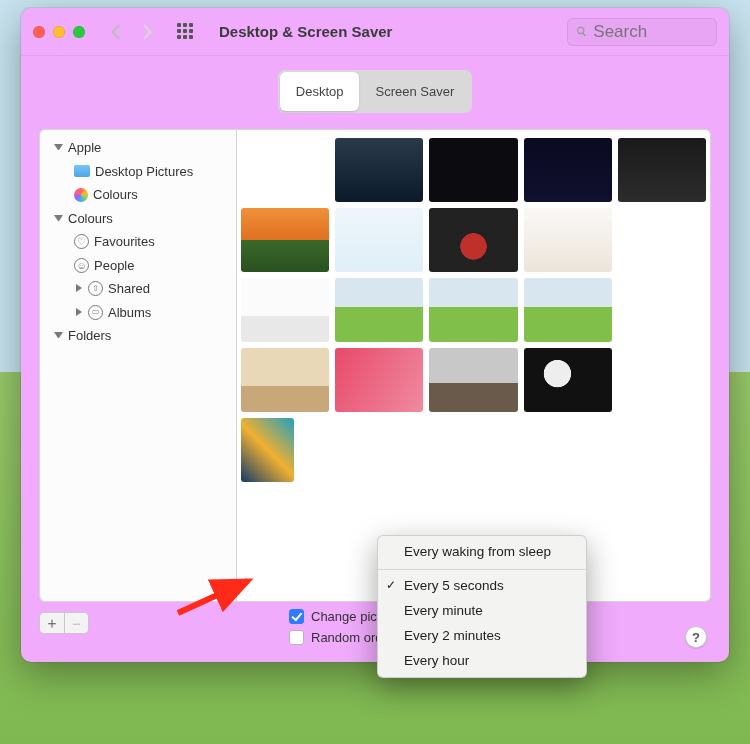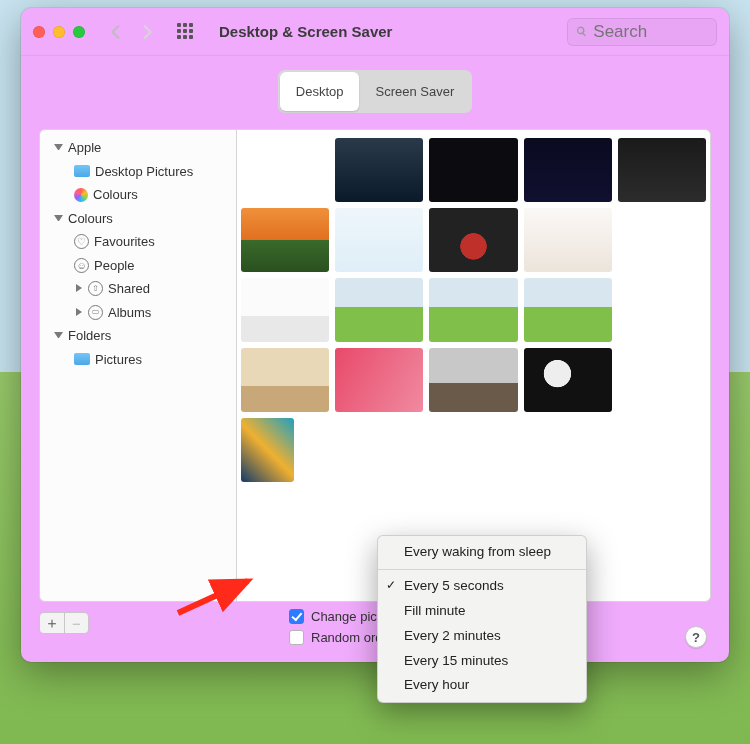--- a/index.html
+++ b/index.html
@@ -233,24 +233,20 @@
       </div>
       <div class="tree-row lvl2">
         <span class="disclosure closed"></span>
         <span class="folder-gray" style="font-size:8px">▭</span>
         <span>Albums</span>
       </div>
 
       <div class="tree-row lvl1">
         <span class="disclosure open"></span>
         <span>Folders</span>
-      </div>
-      <div class="tree-row lvl2">
-        <span class="folder-ico folder-blue"></span>
-        <span>Pictures</span>
       </div>
     </div>
 
     <div class="gallery">
       <div class="grid">
         <div style="grid-column:2" class="thumb t1"></div>
         <div class="thumb t2"></div>
         <div class="thumb t3"></div>
         <div class="thumb t4"></div>
         <div class="thumb t5"></div>
@@ -290,23 +286,22 @@
     </div>
     <div class="help">?</div>
   </div>
 
 </div>
 
 <div class="menu" id="interval-menu">
     <div class="menu-item">Every waking from sleep</div>
     <div class="menu-sep"></div>
     <div class="menu-item check">Every 5 seconds</div>
-    <div class="menu-item">Fill minute</div>
+    <div class="menu-item">Every minute</div>
     <div class="menu-item">Every 2 minutes</div>
-    <div class="menu-item">Every 15 minutes</div>
     <div class="menu-item">Every hour</div>
   </div>
 
 <svg class="arrow-annot" width="100" height="50">
   <defs>
       <marker id="ah" markerWidth="8" markerHeight="8" refX="6" refY="3" orient="auto">
         <path d="M0,0 L7,3 L0,6 Z" fill="#ff2a1a"></path>
       </marker>
     </defs>
   <path d="M8,42 L78,10" stroke="#ff2a1a" stroke-width="6" marker-end="url(#ah)"></path>

